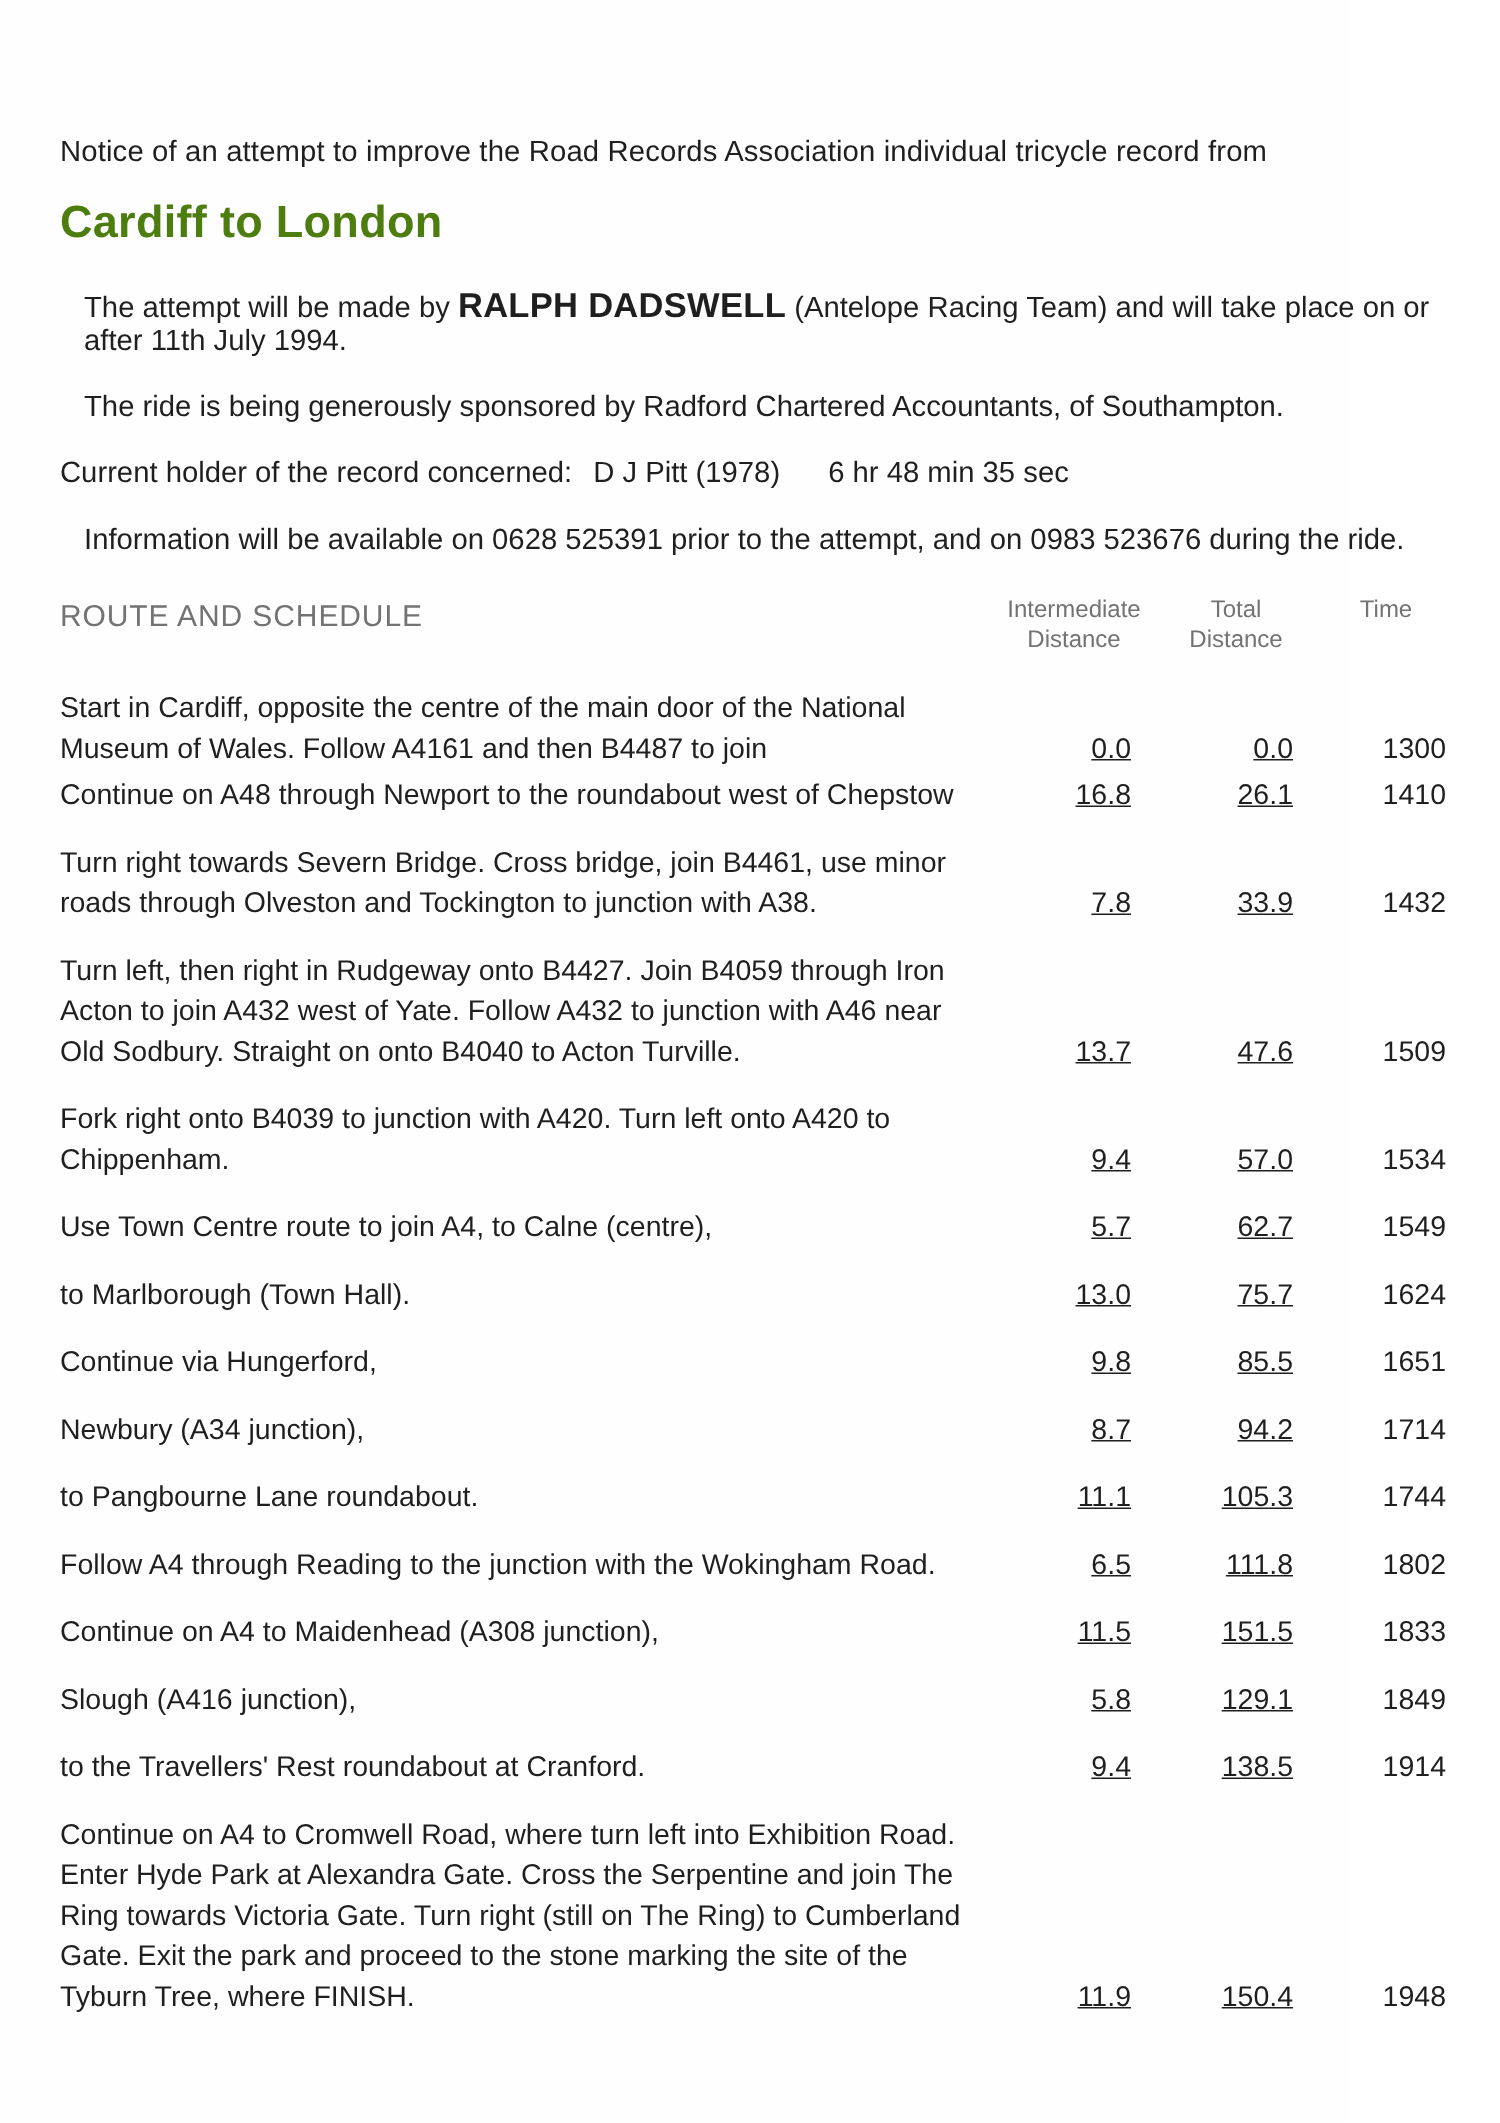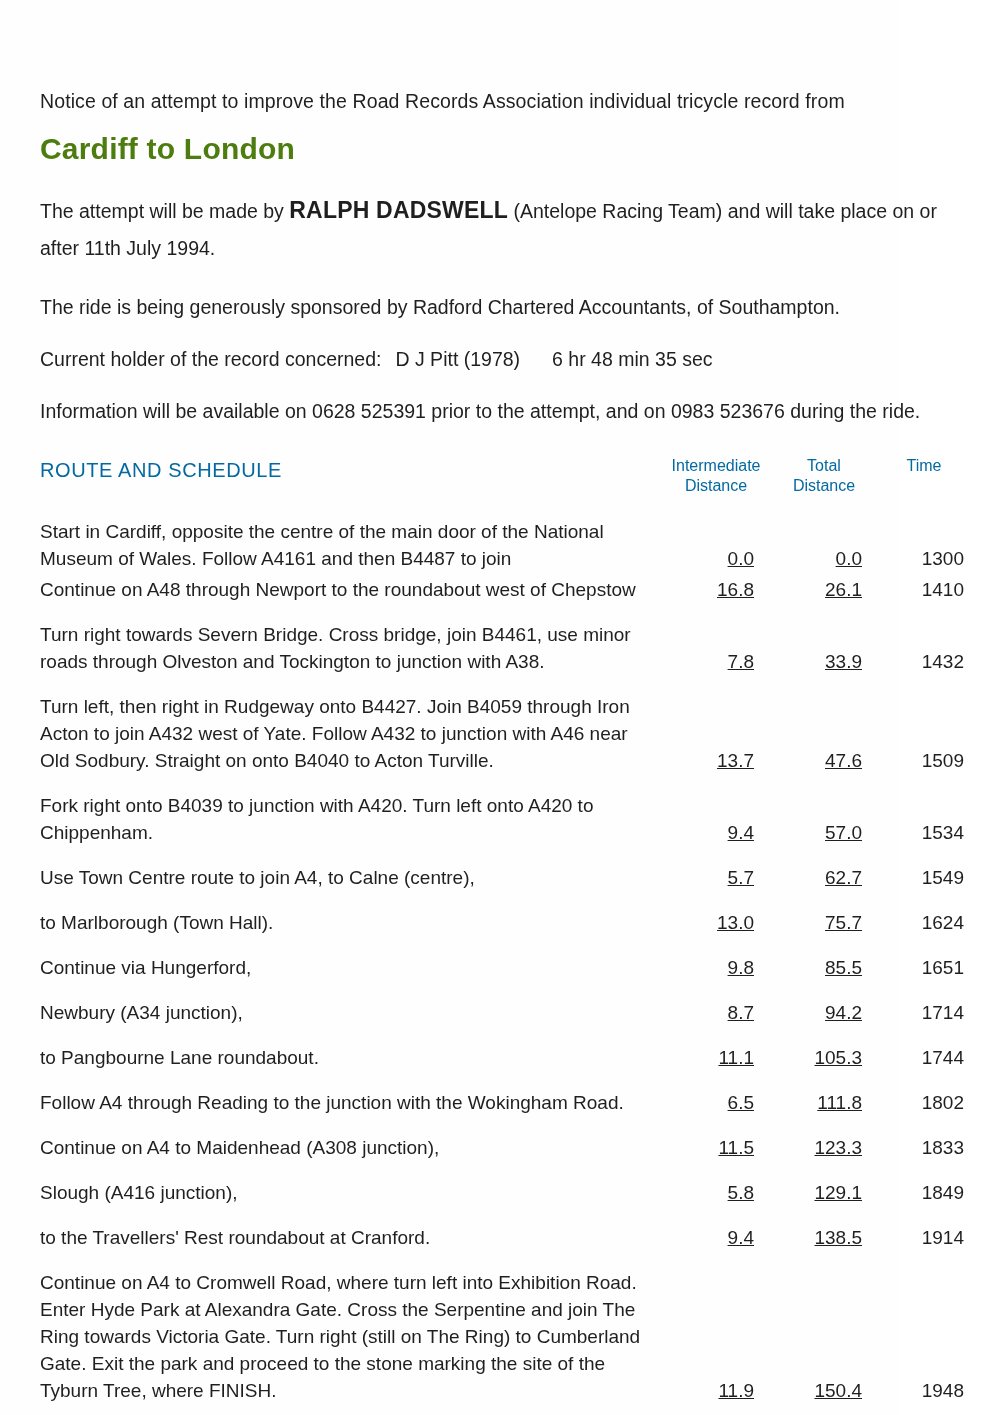--- a/index.html
+++ b/index.html
@@ -37,22 +37,22 @@
   }
   .doc-title {
     font-size: 30px;
     font-weight: bold;
     margin: 0 0 26px 0;
     letter-spacing: 0.2px;
     color: #4d7c0f;
   }
   .para {
     font-size: 19.5px;
-    line-height: 37px;
-    margin: 0 0 22px 0;
+    line-height: 22px;
+    margin: 0 0 22px 16px;
     color: #1f1f1f;
   }
   .rider-name {
     font-size: 23px;
     font-weight: bold;
     letter-spacing: 0.2px;
   }
   .holder-row {
     font-size: 19.5px;
     margin: 0 0 22px 0;
@@ -73,21 +73,21 @@
   }
   table.sched col.c-desc  { width: 622px; }
   table.sched col.c-inter { width: 108px; }
   table.sched col.c-total { width: 108px; }
   table.sched col.c-time  { width: 92px; }
 
   .sched thead th {
     font-weight: normal;
     font-size: 16px;
     line-height: 20px;
-    color: #0369a1;
+    color: #737373;
     vertical-align: top;
     padding: 0 0 22px 0;
     text-align: center;
   }
   .sched thead th.h-desc {
     text-align: left;
     font-size: 20px;
     letter-spacing: 0.6px;
     padding-top: 4px;
   }
@@ -224,21 +224,21 @@
           </tr>
           <tr>
             <td class="desc">Follow A4 through Reading to the junction with the Wokingham Road.</td>
             <td class="num">6.5</td>
             <td class="num">111.8</td>
             <td class="time">1802</td>
           </tr>
           <tr>
             <td class="desc">Continue on A4 to Maidenhead (A308 junction),</td>
             <td class="num">11.5</td>
-            <td class="num">123.3</td>
+            <td class="num">151.5</td>
             <td class="time">1833</td>
           </tr>
           <tr>
             <td class="desc">Slough (A416 junction),</td>
             <td class="num">5.8</td>
             <td class="num">129.1</td>
             <td class="time">1849</td>
           </tr>
           <tr>
             <td class="desc">to the Travellers' Rest roundabout at Cranford.</td>

